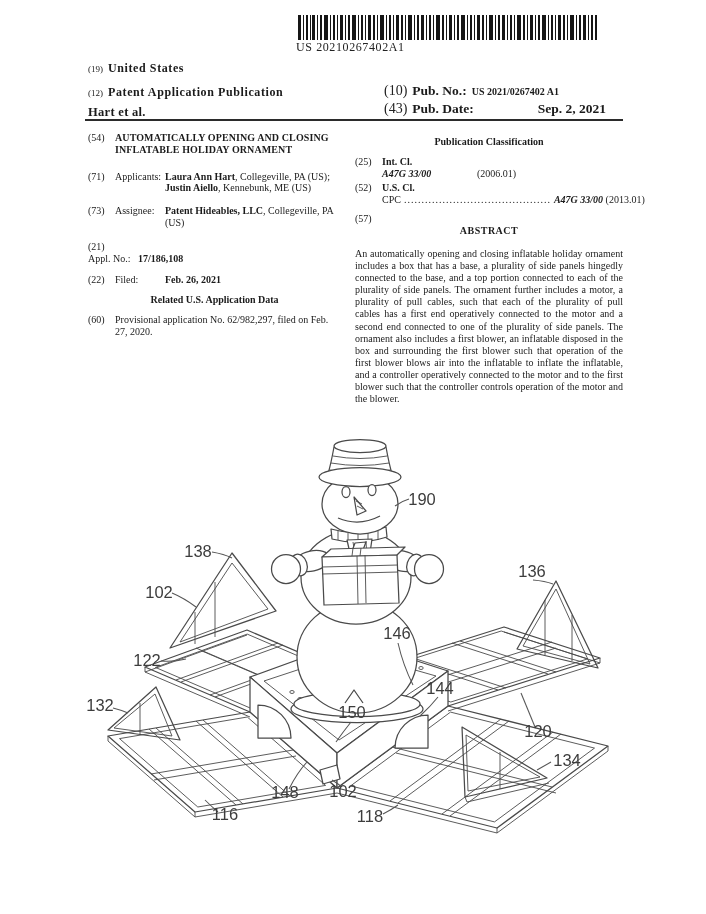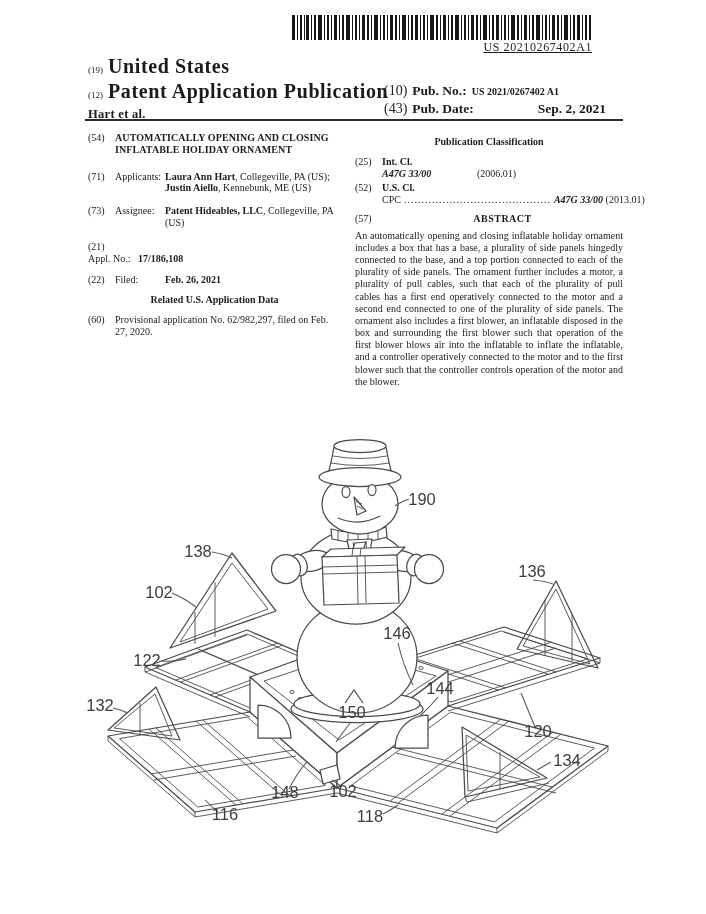--- a/index.html
+++ b/index.html
@@ -1,26 +1,26 @@
 <!DOCTYPE html>
 <html><head>
 <meta charset="utf-8">
 <style>
   html,body{margin:0;padding:0;background:#e8e8e8;}
   .page{position:relative;width:706px;height:914px;background:#ffffff;overflow:hidden;
         font-family:"Liberation Serif", serif;color:#1b1b1b;}
   
-  .barcode-wrap{position:absolute;left:290px;top:15px;width:302px;text-align:right;text-decoration:underline;}
+  .barcode-wrap{position:absolute;left:296px;top:15px;width:302px;text-align:left;}
   .barcode{display:block;width:302px;height:25px;}
   .barcode rect{fill:#161616;}
   .barcode-text{font-size:12px;margin-top:0px;letter-spacing:0.6px;color:#222;}
   .hdr-left{position:absolute;left:88px;top:56px;}
   .hdr-line{white-space:nowrap;line-height:21px;}
   .sec{font-size:9px;color:#222;padding-right:5px;}
-  .hdr-big{font-size:20px;font-weight:bold;letter-spacing:0.6px;}
+  .hdr-big{font-size:12px;font-weight:bold;letter-spacing:0.6px;}
   .hdr-sub{font-size:12.5px;font-weight:bold;margin-top:1px;letter-spacing:0.3px;}
   .hdr-right{position:absolute;left:384px;top:82px;width:222px;}
   .hr-row{display:flex;align-items:baseline;line-height:17px;white-space:nowrap;}
   .hr-row .sec{font-size:14px;}
   .hr-bold{font-size:13.5px;font-weight:bold;}
   .hr-val{font-size:10px;font-weight:bold;margin-left:5px;}
   .hr-date{font-size:13.5px;font-weight:bold;margin-left:auto;}
   .rule{position:absolute;left:85px;top:119px;width:538px;height:2px;background:#2b2b2b;}
   
   .col{position:absolute;font-size:10px;line-height:11.8px;}
@@ -29,21 +29,21 @@
   .brow{display:flex;margin-bottom:11px;}
   .bnum{width:27px;flex:none;}
   .bcontent{flex:1;}
   .btitle{font-weight:bold;letter-spacing:0.1px;}
   .hang{padding-left:50px;text-indent:-50px;}
   .lbl{display:inline-block;width:50px;text-indent:0;}
   .centerhead{text-align:center;font-weight:bold;margin:3px 0 8px 0;}
   .code{display:inline-block;width:95px;}
   .cpcline{display:flex;white-space:nowrap;}
   .dots{flex:1;overflow:hidden;margin:0 3px;letter-spacing:1px;}
-  .abs-head{display:flex;margin:7px 0 5px 0;}
+  .abs-head{display:flex;margin:7px 0 11px 0;flex-direction:column;}
   .abs-title{flex:1;text-align:center;font-weight:bold;letter-spacing:0.5px;}
   .abstract{text-align:justify;line-height:12.15px;}
   
   .fig{position:absolute;left:0;top:0;pointer-events:none;}
   .ln{stroke:#4a4a4a;stroke-width:1.25;fill:none;stroke-linejoin:round;}
   .th{stroke:#4a4a4a;stroke-width:0.9;fill:none;}
   .wht{fill:#ffffff;}
   .leader{stroke:#555;stroke-width:1.05;fill:none;}
   .ref{font-family:"Liberation Sans", sans-serif;font-size:16.5px;fill:#3d3d3d;text-anchor:middle;}
 </style>

